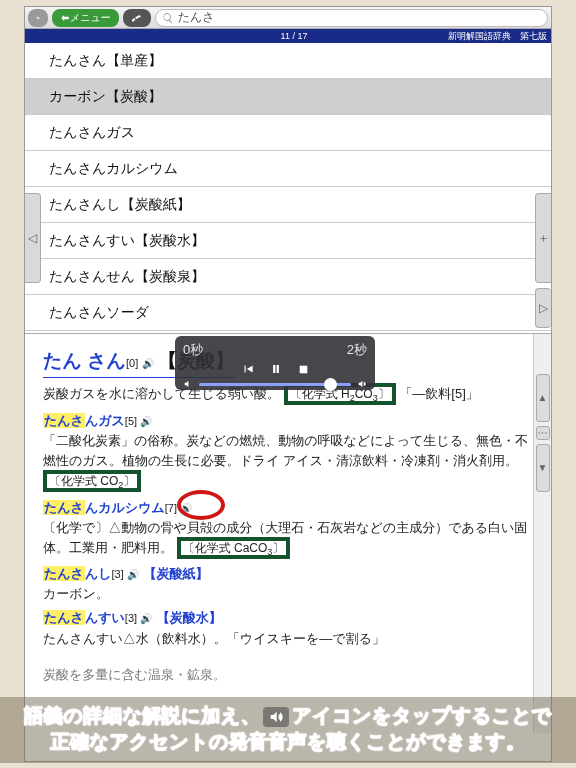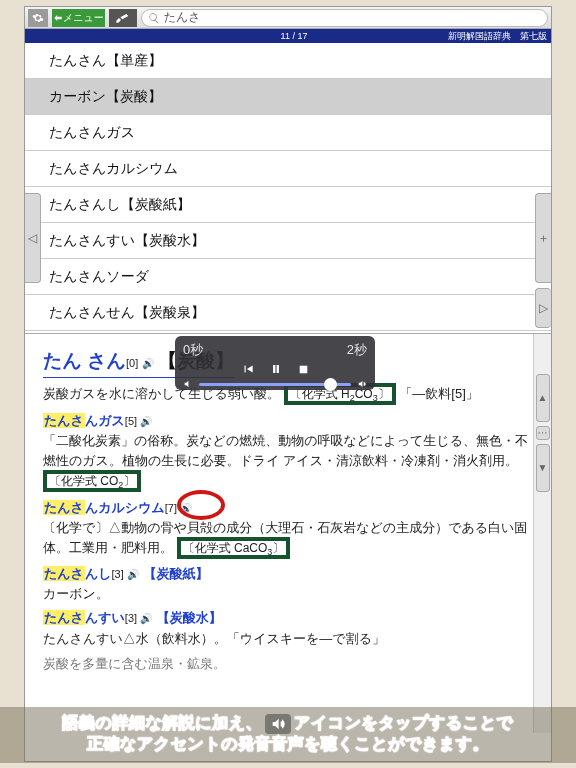--- a/index.html
+++ b/index.html
@@ -3,21 +3,21 @@
 <meta charset="utf-8">
 <style>
   * { box-sizing: border-box; margin: 0; padding: 0; }
   html, body { width: 576px; height: 768px; overflow: hidden; font-family: "Hiragino Sans", "Meiryo", sans-serif; }
   body { background: #e8e0d0; position: relative; }
 
   .frame { position: absolute; left: 24px; top: 6px; width: 528px; height: 756px; background: #fff; border: 1px solid #999; }
 
   
   .toolbar { height: 22px; width: 100%; background: linear-gradient(#f4f4f4,#dcdcdc); display: flex; align-items:center; gap:4px; padding:0 3px; border-bottom:1px solid #aaa; }
-  .tb-btn { height:18px; border-radius:0; display:flex; align-items:center; justify-content:center; font-size:10px; color:#fff; padding:0 1px; cursor:pointer; }
+  .tb-btn { height:18px; border-radius:8px; display:flex; align-items:center; justify-content:center; font-size:10px; color:#fff; padding:0 8px; cursor:pointer; }
   .gear { background:#9a9a9a; width:20px; }
   .menu { background:#3a9a3a; }
   .pen  { background:#555; width:28px; }
   .searchbox { flex:1; height:18px; border:1px solid #bbb; border-radius:9px; background:#fff; display:flex; align-items:center; padding:0 6px; font-size:12px; color:#555; }
   .searchbox svg { margin-right:4px; }
 
   
   .statusbar { height:14px; background:#1a2a88; color:#fff; font-size:9px; display:flex; align-items:center; justify-content:center; position:relative;padding-left:12px; }
   .statusbar .right { position:absolute; right:4px; }
 
@@ -52,21 +52,21 @@
   .audio-overlay { position:absolute; width:200px; height:54px; background:rgba(50,50,55,0.9); border-radius:6px; color:#fff; font-size:9px; padding:4px 8px; }
   .audio-overlay .times { display:flex; justify-content:space-between; font-size:13px; opacity:.85;}
   .audio-overlay .ctrls { display:flex; align-items:center; justify-content:center; gap:14px; margin:2px 0 3px;}
   .ctrls svg { fill:#fff; }
   .vol-row { display:flex; align-items:center; gap:6px; }
   .vol-track { flex:1; height:3px; background:#8aa0ff; border-radius:2px; position:relative;}
   .vol-thumb { position:absolute; right:14px; top:-5px; width:13px; height:13px; border-radius:50%; background:#fff;}
 
   
   .caption { position:absolute; left:0; bottom:5px; width:576px; padding:6px 0 8px; text-align:center; background: rgba(120,110,90,0.5);}
-  .caption .line { font-size:16px; font-weight:800; color:#d01515; -webkit-text-stroke:1.2px #fff; text-shadow: 0 0 2px #fff, 0 0 2px #fff; letter-spacing:0.5px;}
+  .caption .line { font-size:19px; font-weight:800; color:#d01515; -webkit-text-stroke:1.2px #fff; text-shadow: 0 0 2px #fff, 0 0 2px #fff; letter-spacing:0.5px;}
   .caption .spk-ico { display:inline-flex; vertical-align:middle; background:rgba(70,70,70,.55); border-radius:4px; padding:2px 4px; margin:0 3px;}
 </style>
 </head>
 <body>
 
 <div class="frame">
 
   <div class="toolbar">
     <div class="tb-btn gear">
       <svg width="12" height="12" viewBox="0 0 24 24" fill="#fff">
@@ -110,24 +110,24 @@
     <div class="list-item">
         <span>たんさんカルシウム</span>
       </div>
     <div class="list-item">
         <span>たんさんし【炭酸紙】</span>
       </div>
     <div class="list-item">
         <span>たんさんすい【炭酸水】</span>
       </div>
     <div class="list-item">
+        <span>たんさんせん【炭酸泉】</span>
+      </div>
+    <div class="list-item">
         <span>たんさんソーダ</span>
-      </div>
-    <div class="list-item">
-        <span>たんさんせん【炭酸泉】</span>
       </div>
 
     <div class="side-chip left">◁</div>
     <div class="side-chip right-top">＋</div>
     <div class="side-chip right-tri">▷</div>
   </div>
 
   <div class="detail">
     <div class="underline-blue">
       <span class="headword"><span>たん</span> <span>さん</span></span><span class="sub">[0]</span>
@@ -161,21 +161,21 @@
       <span class="term"><span class="hl">たんさ</span><span>んし</span></span><span class="sub">[3]</span> <span class="spk">🔊</span>
       <span class="term">【炭酸紙】</span>
     </div>
     <div>カーボン。</div>
 
     <div style="margin-top:4px">
       <span class="term"><span class="hl">たんさ</span><span>んすい</span></span><span class="sub">[3]</span> <span class="spk">🔊</span>
       <span class="term">【炭酸水】</span>
     </div>
     <div>たんさんすい△水（飲料水）。「ウイスキーを―で割る」</div>
-    <div style="margin-top:5px; color:#777;">炭酸を多量に含む温泉・鉱泉。</div>
+    <div style="margin-top:16px; color:#777;">炭酸を多量に含む温泉・鉱泉。</div>
 
     
     <div class="scroll-rail">
       <div class="rail-btn">▲</div>
       <div class="rail-btn" style="height:14px">⋯</div>
       <div class="rail-btn">▼</div>
     </div>
 
     
     <div class="audio-overlay" style="left:150px; top:2px;">

